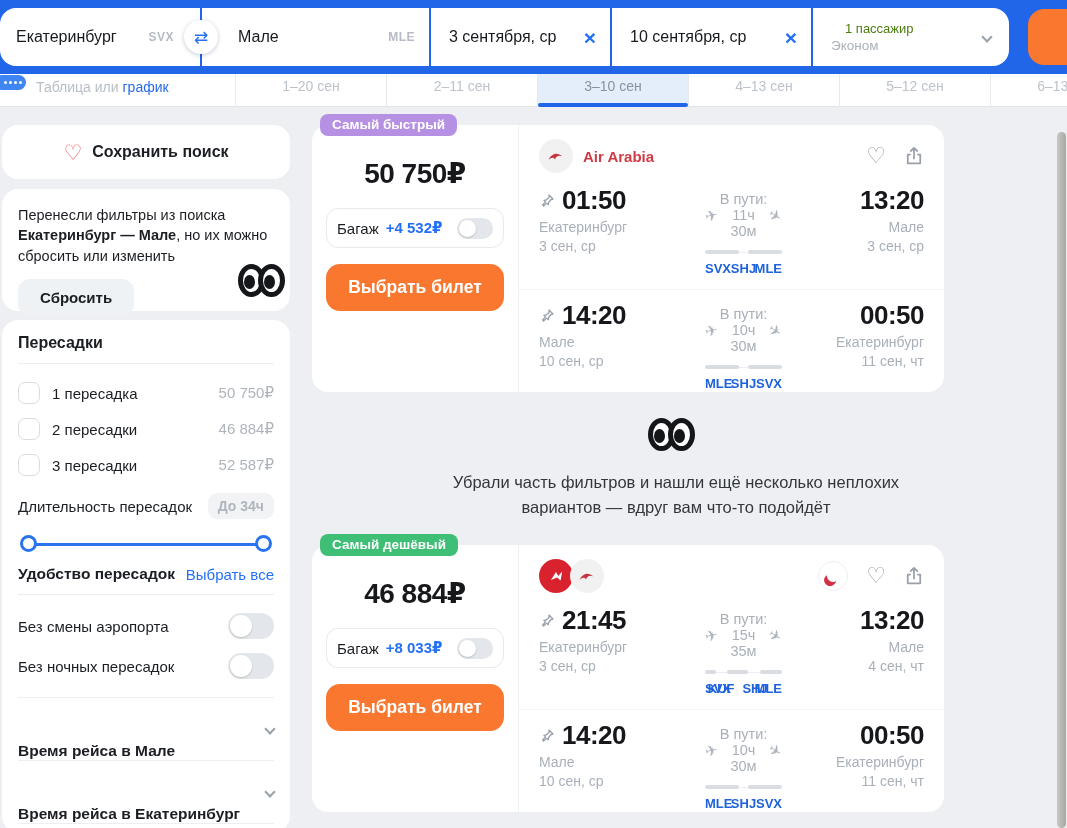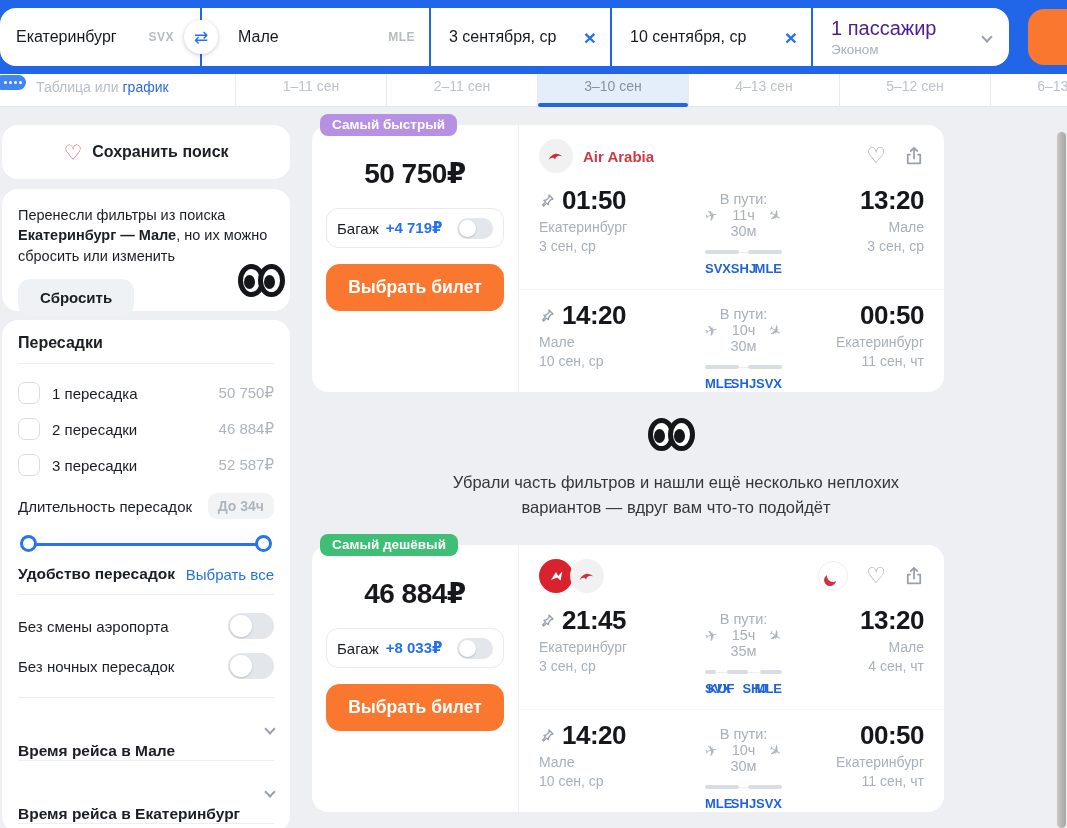--- a/index.html
+++ b/index.html
@@ -17,21 +17,21 @@
   .f-date2  { width:199px; padding-left:18px;justify-content:space-between; }
   .f-pax    { width:196px; border-radius:0 16px 16px 0; padding-left:18px;
               flex-direction:column; align-items:flex-start; justify-content:center; }
   .fval { font-size:16px; color:#171A1E; }
   .fcode { margin-left:auto; padding-right:26px; font-size:12px; font-weight:bold; color:#B6BCC4; letter-spacing:.5px; }
   .f-dest .fcode { padding-right:14px; }
   .xbtn { margin-left:auto; margin-right:14px; color:#2470F5; font-size:21px; font-weight:bold; line-height:1; cursor:pointer; }
   .swap { position:absolute; left:184px; top:20px; width:34px; height:34px; border-radius:50%;
           background:#fff; box-shadow:0 1px 4px rgba(20,40,90,.25); display:flex; align-items:center; justify-content:center;
           color:#2470F5; font-size:17px; z-index:5; }
-  .pax1 { font-size:20px; color:#4c1d95; }
+  .pax1 { font-size:13px; color:#4d7c0f;margin-left:14px; }
   .pax2 { font-size:13.5px; color:#AAB1BA; margin-top:2px; }
   .chev { width:8px; height:8px; border-right:2px solid #9AA1AA; border-bottom:2px solid #9AA1AA;
           transform:rotate(45deg); display:inline-block; }
   .f-pax .chev { position:absolute; right:18px; top:25px; }
   .searchbtn { position:absolute; left:1028px; top:9px; width:54px; height:56px; border-radius:16px; background:#F9772E; border:none; }
 
   
   .tabsrow { position:absolute; left:0; top:74px; width:1067px; height:33px; background:#fff; border-bottom:1px solid #E2E5E9; }
   .dots { position:absolute; left:-6px; top:1px; width:32px; height:15px; background:#3F86F2; border-radius:8px;
           display:flex; align-items:center; justify-content:flex-end; gap:2px; padding-right:4px; }
@@ -189,21 +189,21 @@
     <div class="dots">
         <i></i>
         <i></i>
         <i></i>
         <i></i>
       </div>
     <div class="viewtoggle">
       <span class="gray">Таблица или </span><span class="lnk">график</span>
     </div>
     <div class="tabs">
-      <div class="tab">1–11 сен</div>
+      <div class="tab">1–20 сен</div>
       <div class="tab">2–11 сен</div>
       <div class="tab active">3–10 сен</div>
       <div class="tab">4–13 сен</div>
       <div class="tab">5–12 сен</div>
       <div class="tab">6–13 сен</div>
     </div>
   </div>
 
   <div class="card sb-save">
     <span class="heart">♡</span>
@@ -273,21 +273,21 @@
     <hr class="hr">
 
   </div>
 
   <div class="ticket t1">
     <div class="ribbon fast">Самый быстрый</div>
     <div class="tleft">
       <div class="tprice">50 750₽</div>
       <div class="bagpill">
         <span class="bl">Багаж</span>
-        <span class="bp">+4 719₽</span>
+        <span class="bp">+4 532₽</span>
         <span class="tgl sm"></span>
       </div>
       <button class="buybtn">Выбрать билет</button>
     </div>
     <div class="tright">
       <div class="thead">
         <span class="logo">
           <svg width="18" height="16" viewBox="0 0 16 14">
               <path d="M1.5 10.5c2.2-5.5 7.5-7.5 12-3.2-3.2-1.2-5.4-.1-6.4 2.8-1.1-2.1-3.4-2-5.6.4z" fill="#C8313E"></path>
             </svg>

